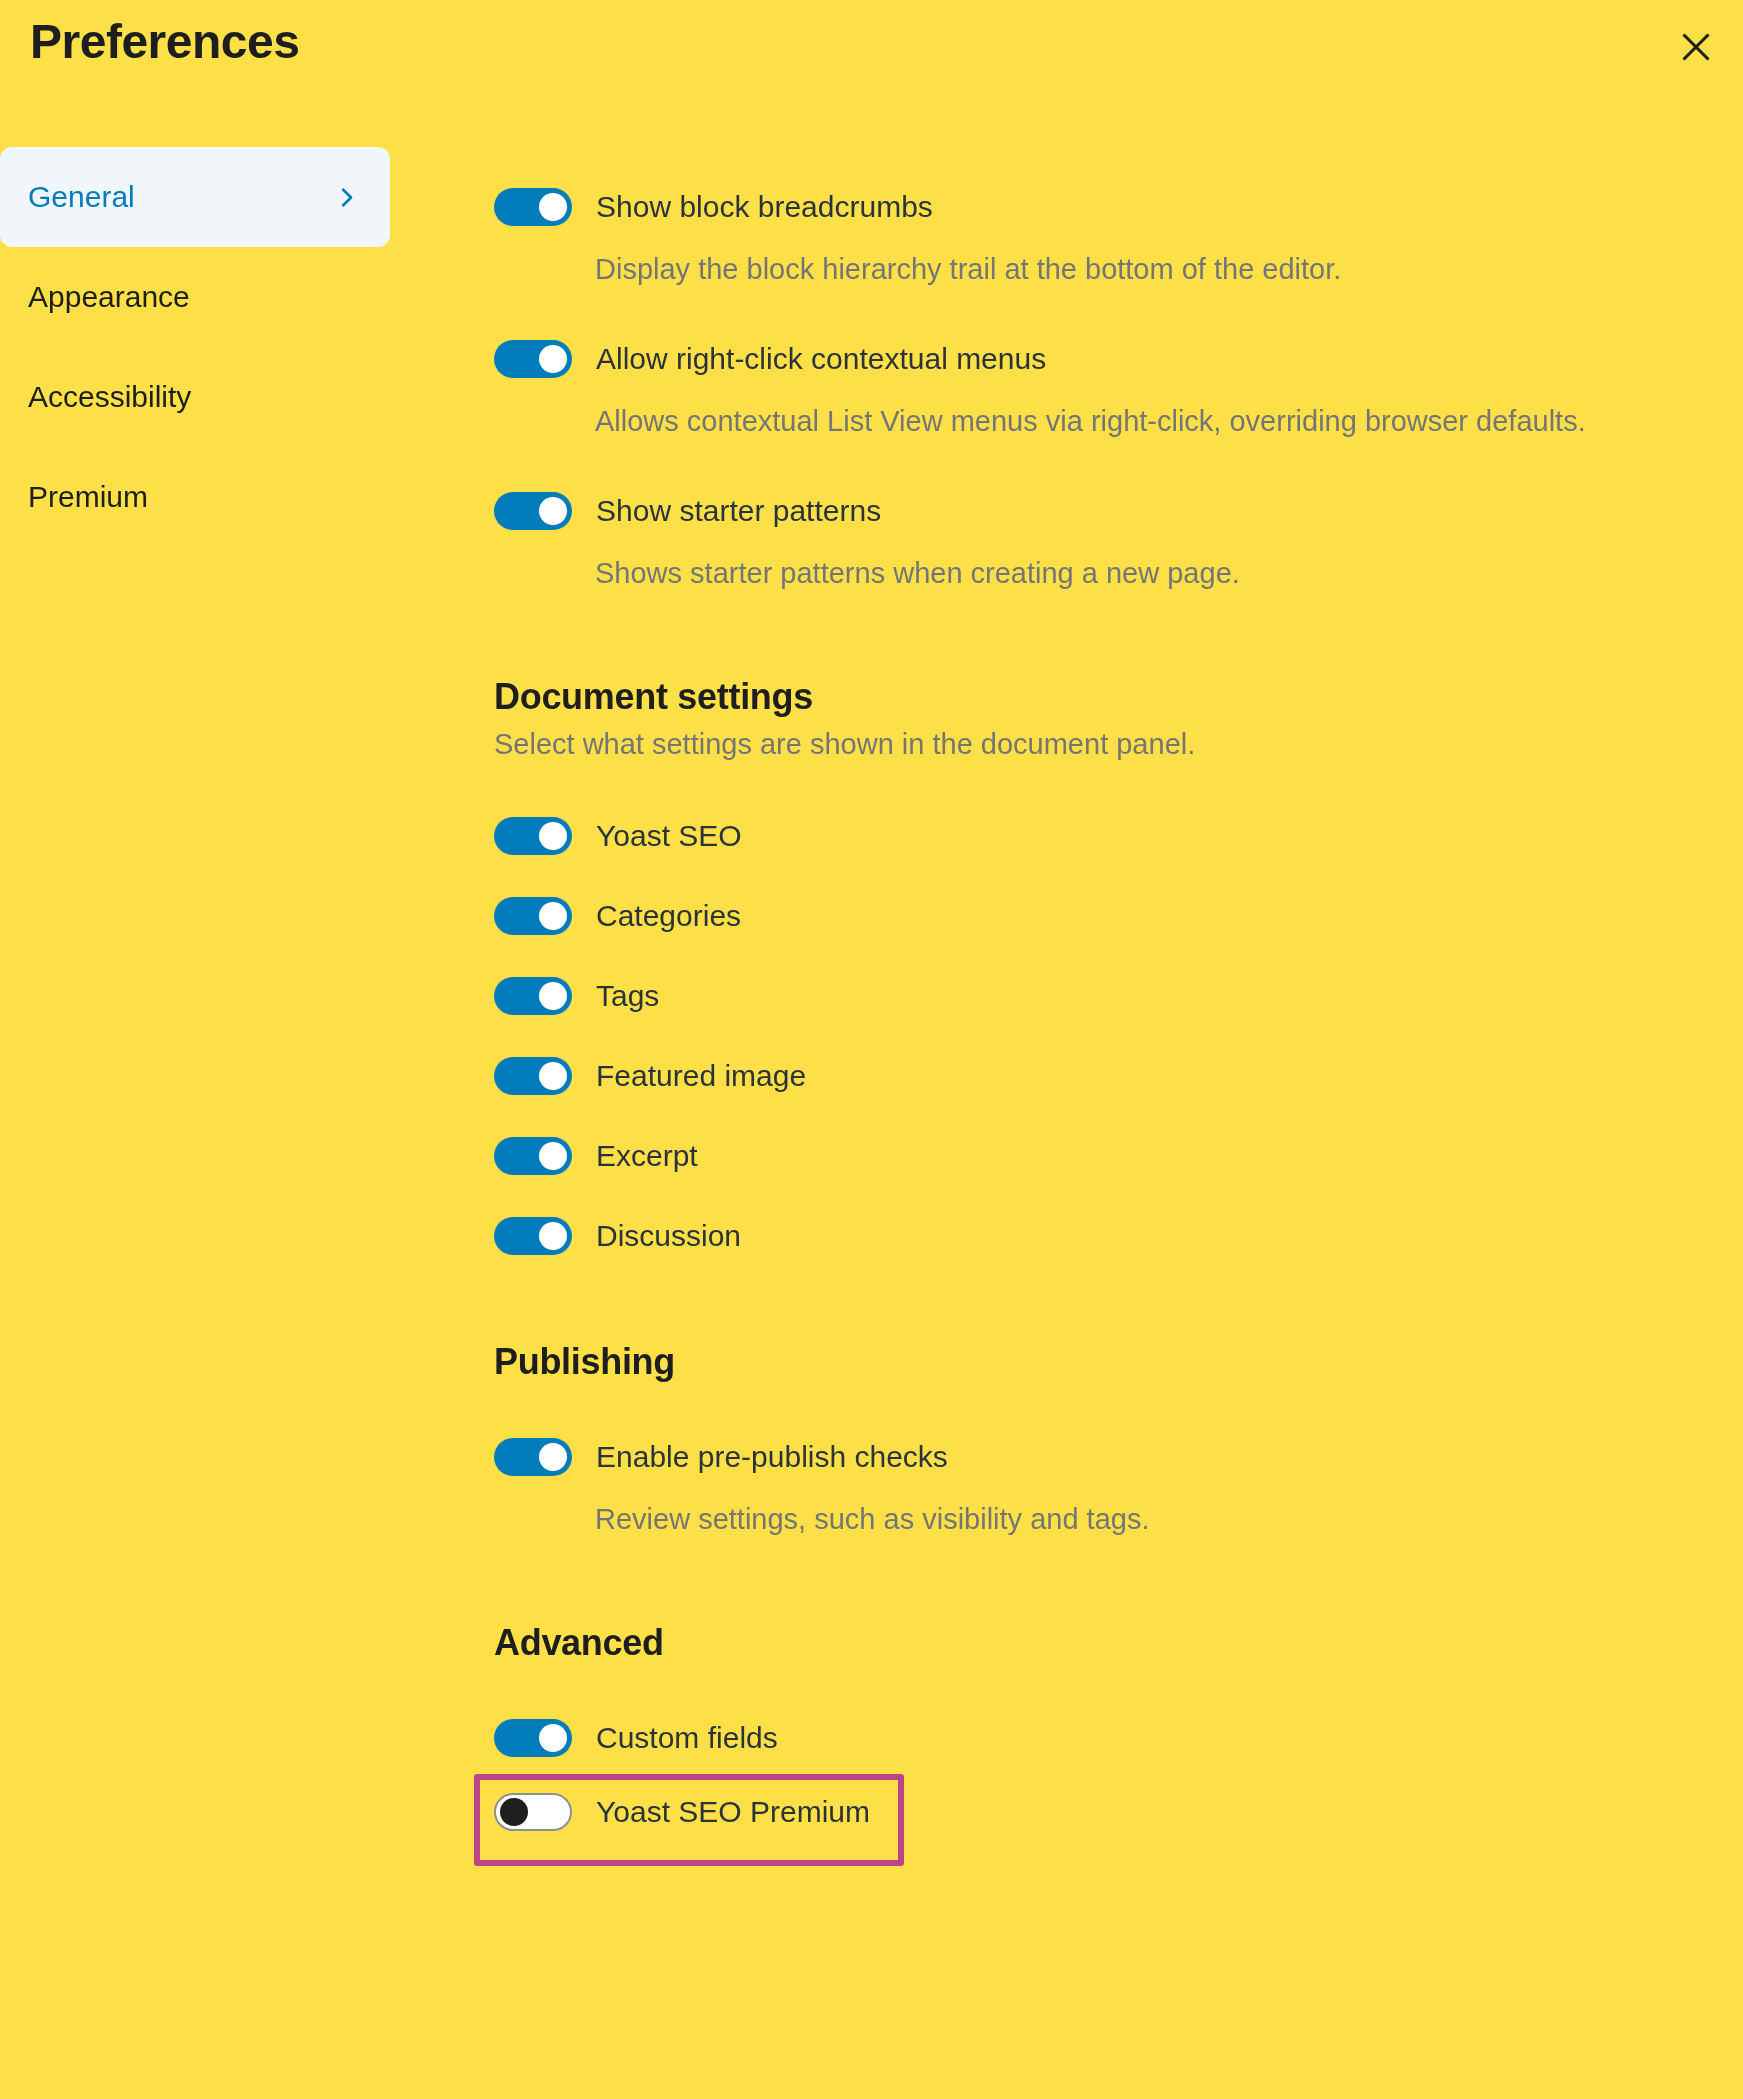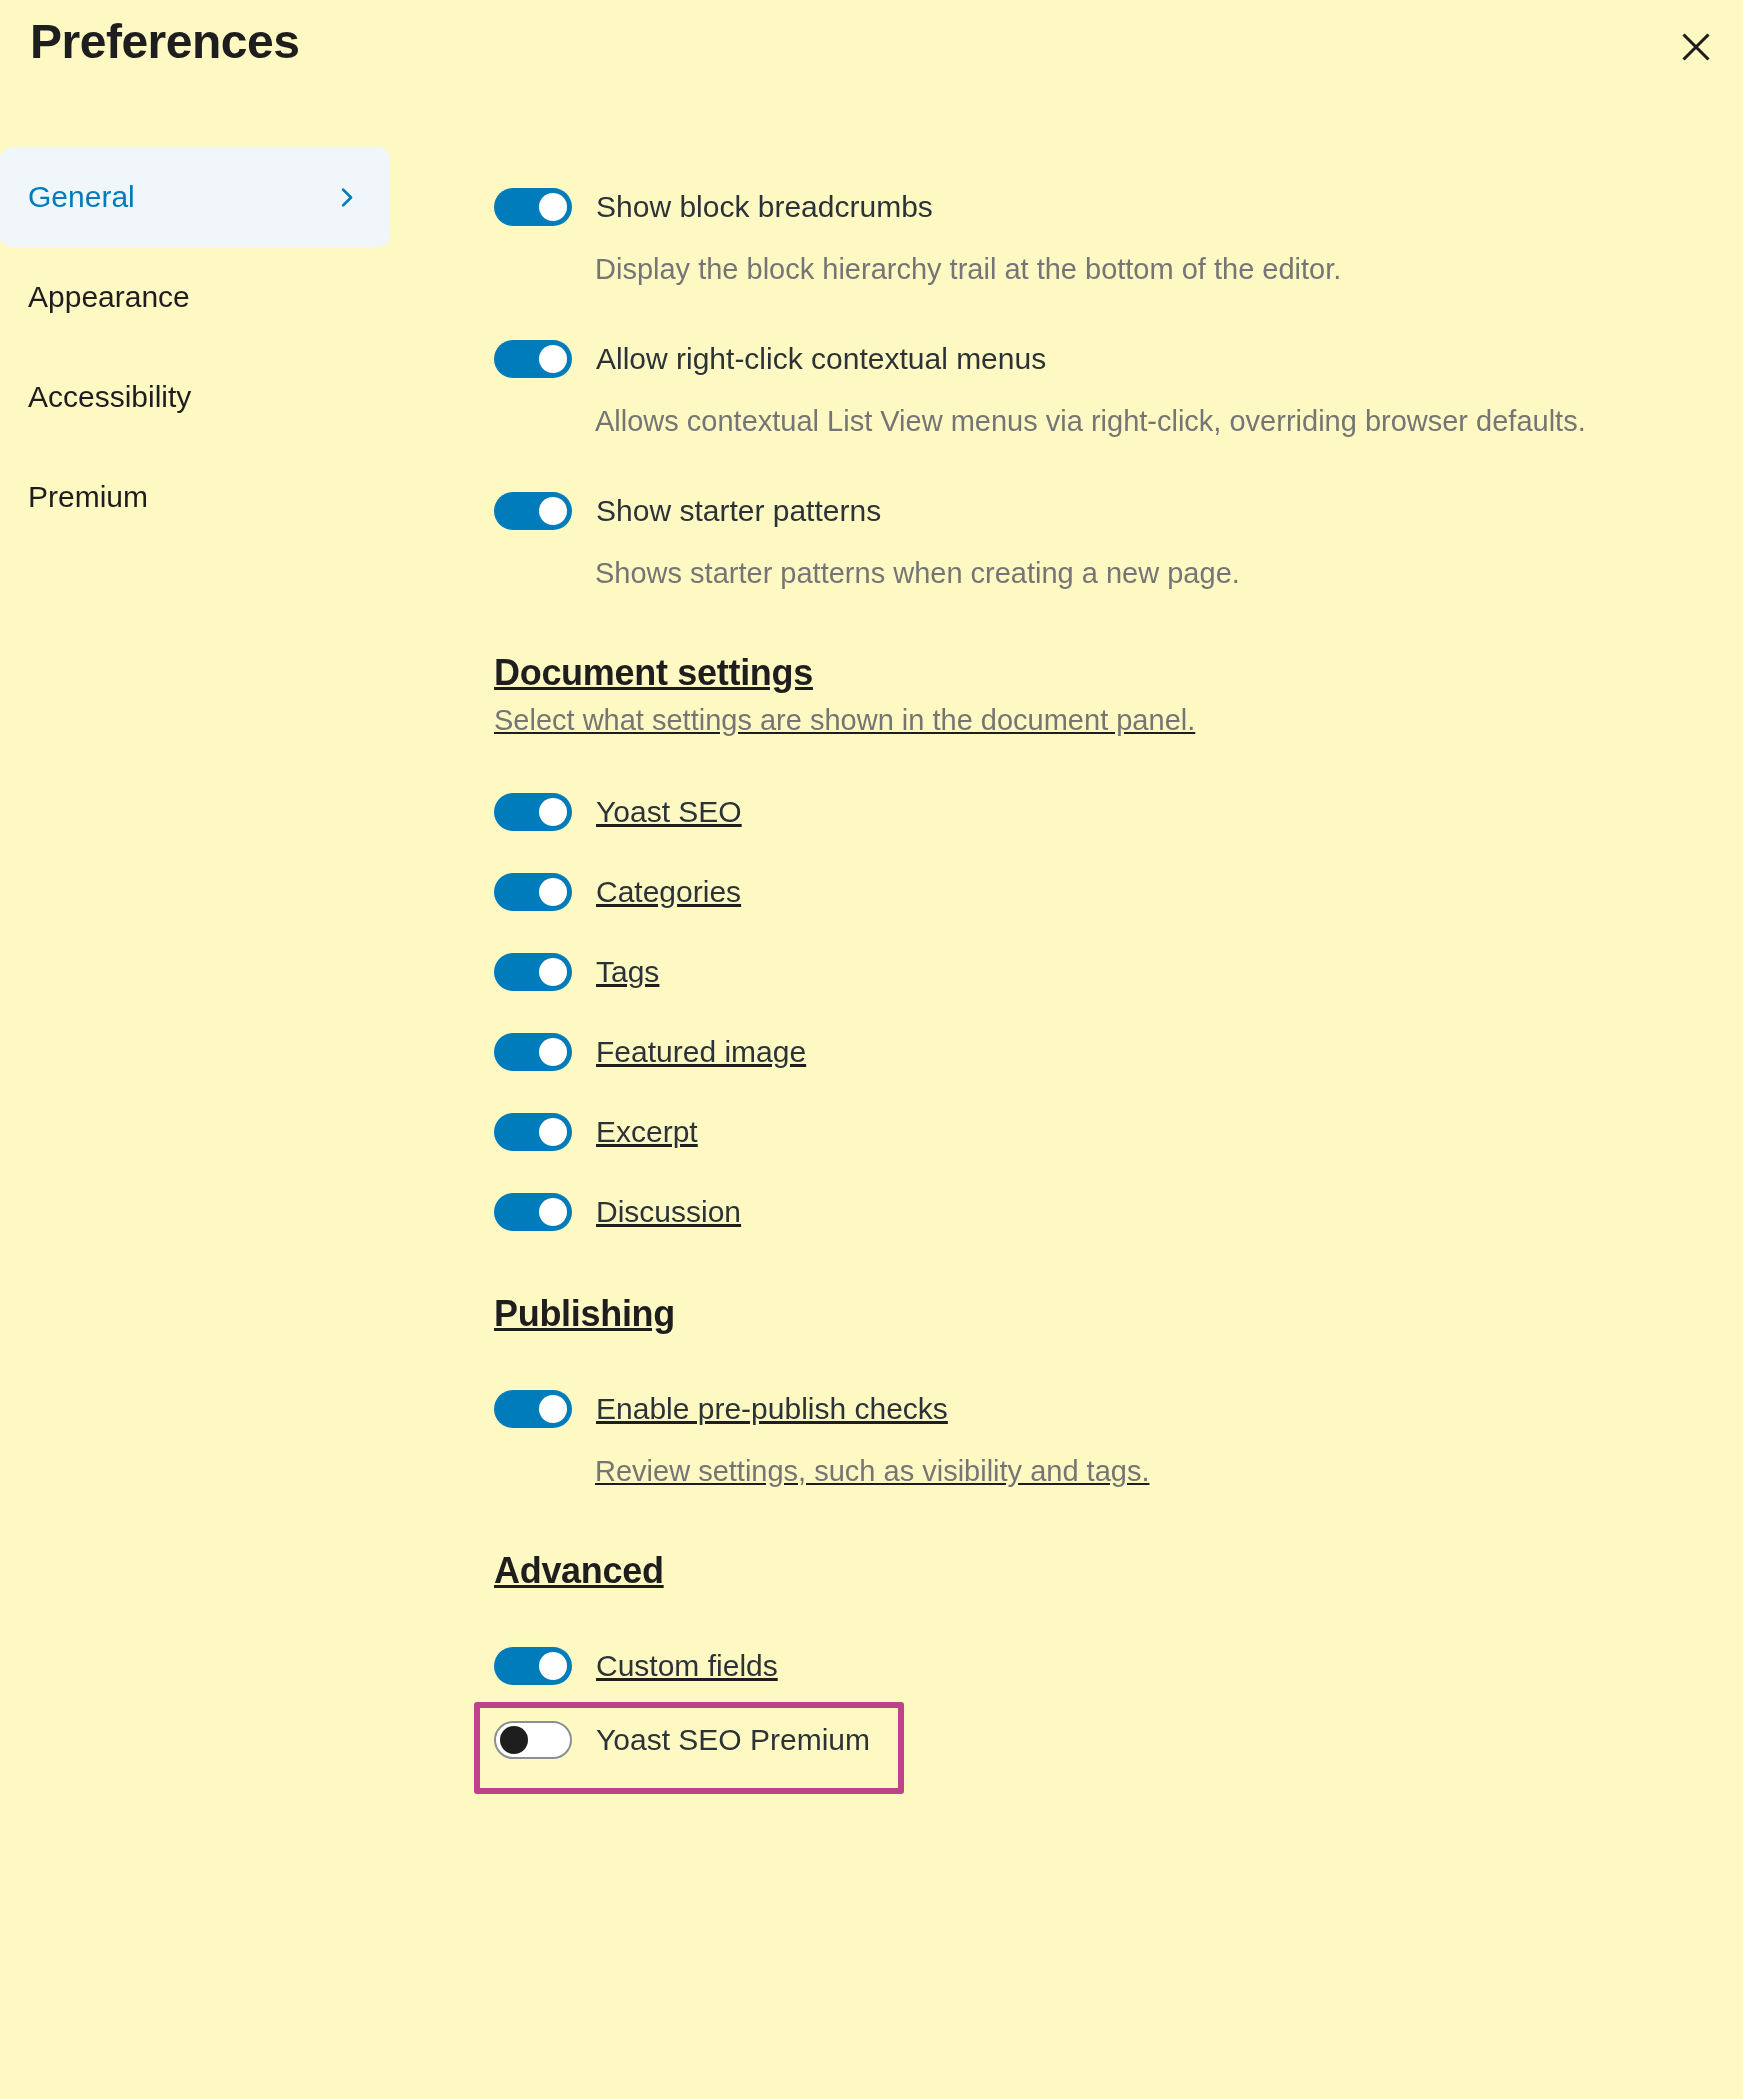--- a/index.html
+++ b/index.html
@@ -1,20 +1,20 @@
 <!DOCTYPE html>
 <html style="--accent: #007cba; --toggle-on: #007cba; --toggle-off-border: #8c8f94; --knob-off: #1e1e1e; --highlight: #bc4387; --sidebar-active-bg: #f0f6fa; --text: #1e1e1e; --muted: #757575;"><head>
 <meta charset="utf-8">
 <style>
   html, body { margin: 0; padding: 0; background: #fff; }
   body {
     width: 1743px; height: 2099px; position: relative; overflow: hidden;
     font-family: "Liberation Sans", sans-serif; color: #1e1e1e;
   }
-  .dialog { position: absolute; inset: 0; background: #fef9c3; }
+  .dialog { position: absolute; inset: 0; background: #fde047; }
 
   
   .dialog-title {
     position: absolute; left: 30px; top: 14px; margin: 0;
     font-size: 48px; font-weight: 700; letter-spacing: -0.5px; color: #1e1e1e;
   }
   .close-btn {
     position: absolute; top: 24px; right: 24px; width: 46px; height: 46px;
     background: none; border: none; padding: 3px; cursor: pointer;
   }
@@ -29,21 +29,21 @@
   }
   .side-item.active {
     background: var(--sidebar-active-bg, #f0f6fa);
     color: var(--accent, #007cba);
     border-radius: 12px;
   }
   .chev { width: 27px; height: 27px; flex: none; }
 
   
   .main { position: absolute; left: 494px; top: 133px; right: 40px; }
-  .section + .section { margin-top: 60px; text-decoration: underline; }
+  .section + .section { margin-top: 84px; }
   .section-title {
     margin: 0; font-size: 36px; line-height: 43px; font-weight: 700;
     color: #1e1e1e; letter-spacing: -0.3px;
   }
   .section-subtitle { margin: 8px 0 0; font-size: 29px; line-height: 36px; color: #757575; }
   .section-body { margin-top: 54px; }
 
   .setting { margin-bottom: 40px; }
   .setting.has-desc { margin-bottom: 52px; }
   .row { display: flex; align-items: center; gap: 24px; height: 40px; }

